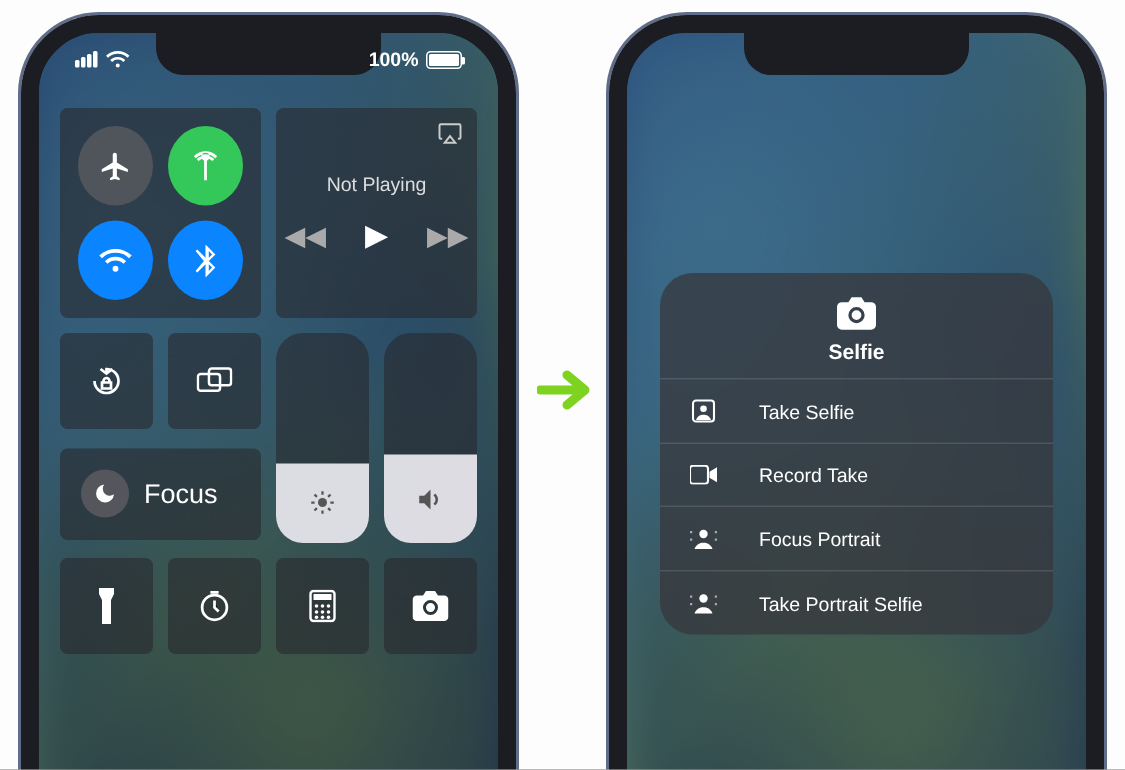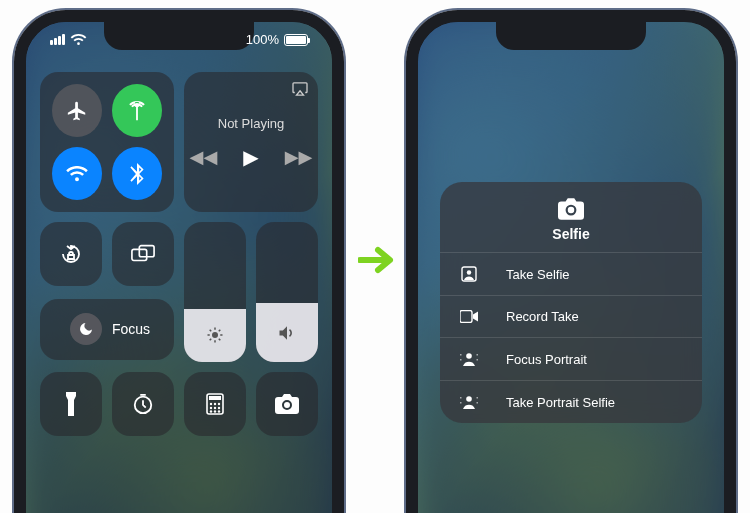--- a/index.html
+++ b/index.html
@@ -40,53 +40,53 @@
     filter:blur(14px);
   }
   .dark-scrim{position:absolute;inset:0;background:rgba(0,0,0,.35);}
   .phone-left{ top:10px; left:14px; }
   .phone-right{ top:10px; left:406px; }
 
   
   .status{
     position:absolute;top:10px;left:0;right:0;
     display:flex;justify-content:space-between;align-items:center;
-    padding:0 24px;color:#fff;font-size:13px;font-weight:400;z-index:6;gap:38px;
+    padding:0 24px;color:#fff;font-size:13px;font-weight:700;z-index:6;gap:38px;
   }
   .status .left,.status .right{display:flex;align-items:center;gap:5px}
   .bars{display:flex;align-items:flex-end;gap:1px}
   .bars span{width:3px;background:#fff;border-radius:1px}
   .bars span:nth-child(1){height:5px}.bars span:nth-child(2){height:7px}
   .bars span:nth-child(3){height:9px}.bars span:nth-child(4){height:11px}
   .battery{width:24px;height:12px;border:1px solid #fff;border-radius:3px;position:relative}
   .battery:after{content:"";position:absolute;right:-3px;top:3px;width:2px;height:5px;background:#fff;border-radius:0 1px 1px 0}
   .battery:before{content:"";position:absolute;inset:1px;background:#fff;border-radius:1px}
 
   .cc{
     position:absolute;top:50px;left:14px;right:14px;
     display:grid;grid-template-columns:repeat(4,1fr);gap:10px;
     z-index:4;
   }
   .tile{
     background:rgba(40,40,45,.6);
-    border-radius:18px;
+    border-radius:5px;
     display:flex;align-items:center;justify-content:center;
     color:#fff;position:relative;
   }
   .conn{grid-column:1/3;grid-row:1/3;height:140px;padding:12px;display:grid;grid-template-columns:1fr 1fr;grid-template-rows:1fr 1fr;gap:10px}
   .conn .circ{width:100%;height:100%;border-radius:50%;display:flex;align-items:center;justify-content:center;font-size:20px}
   .c-off{background:rgba(90,90,95,.8)}
   .c-green{background:#34c759}
   .c-blue{background:#0a84ff}
   .media{grid-column:3/5;grid-row:1/3;height:140px;flex-direction:column;gap:14px;font-size:13px;color:#ddd}
   .media .row{display:flex;gap:26px;align-items:center;font-size:18px;color:#aaa}
   .media .row .play{color:#fff;font-size:20px}
   .airplay{position:absolute;top:10px;right:10px;font-size:13px;color:#ccc}
   .small{height:64px;font-size:20px}
-  .focus{grid-column:1/3;height:61px;justify-content:flex-start;padding-left:30px;gap:10px;font-size:14px;font-weight:500}
+  .focus{grid-column:1/3;height:61px;justify-content:flex-start;padding-left:14px;gap:10px;font-size:18px;font-weight:500}
   .focus-ic{width:32px;height:32px;border-radius:50%;background:rgba(90,90,95,.9);display:flex;align-items:center;justify-content:center;font-size:16px}
   .slider{height:140px;border-radius:18px;background:rgba(40,40,45,.6);display:flex;align-items:flex-end;overflow:hidden;position:relative}
   .slider .fill{width:100%;background:rgba(230,230,235,.95);height:38%;display:flex;align-items:center;justify-content:center;color:#444;font-size:18px}
   .slider.vol .fill{height:42%}
   .bright{grid-column:3/4;grid-row:3/5}
   .vol{grid-column:4/5;grid-row:3/5}
 
   .arrow{
     position:absolute;
     left:358px; top:245px;

